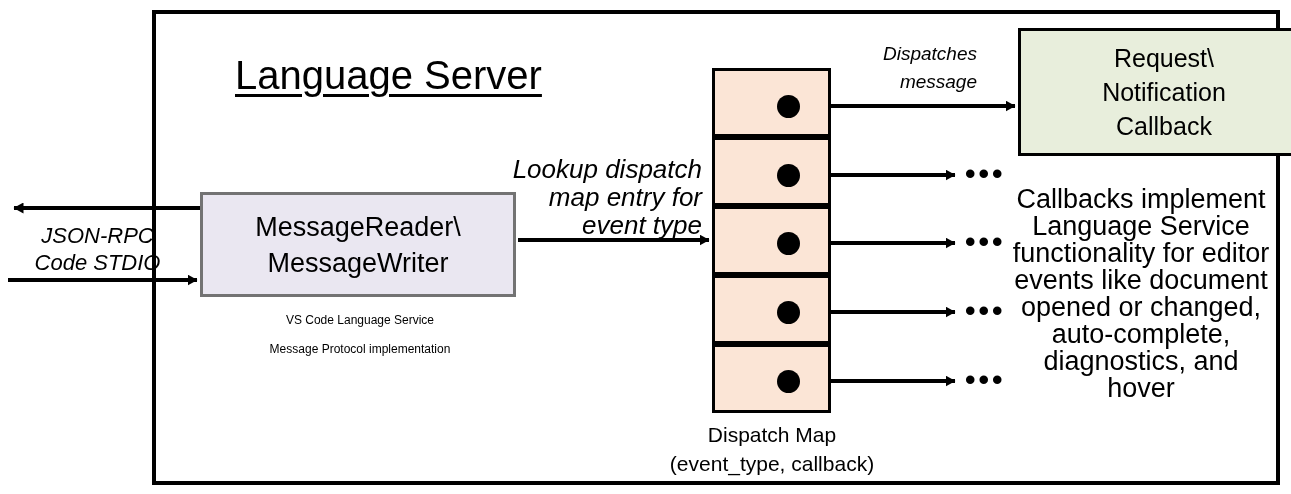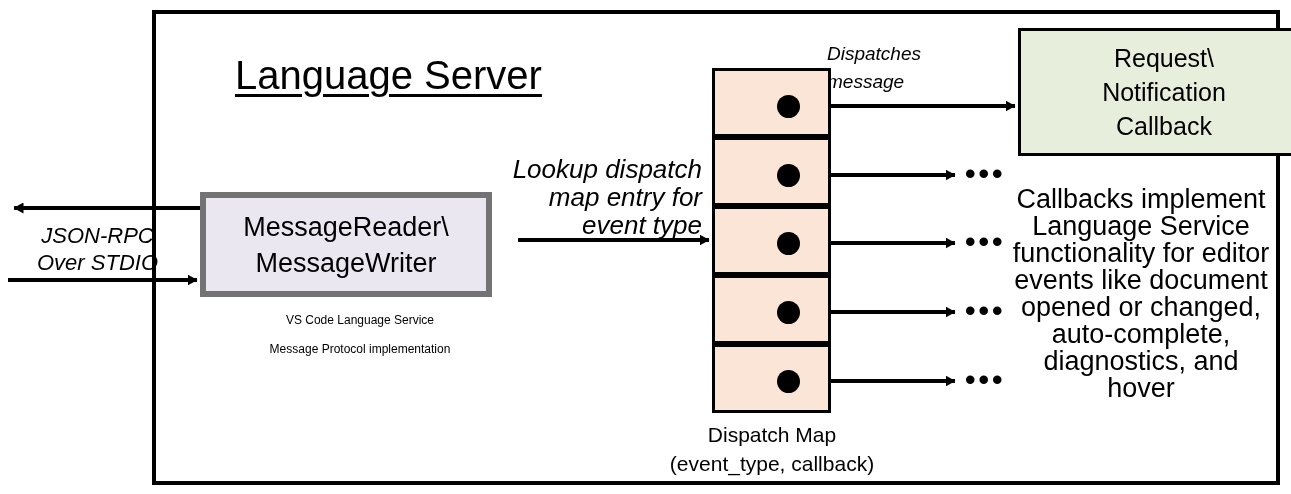--- a/index.html
+++ b/index.html
@@ -30,23 +30,23 @@
     text-decoration:underline;
     text-underline-offset:5px;
     text-decoration-thickness:3px;
     white-space:nowrap;
     text-align:center;
   }
 
   .msg-box{
     position:absolute;
     left:200px;top:192px;
-    width:292px;height:105px;
+    width:316px;height:105px;
     background:#eae7f1;
-    border:6px solid #737373;
+    border:3px solid #737373;
     box-sizing:border-box;
     display:flex;align-items:center;justify-content:center;
     text-align:center;
     font-size:27px;
     line-height:36px;
   }
   .msg-caption{
     position:absolute;
     left:190px;top:306px;
     width:340px;
@@ -72,21 +72,21 @@
     text-align:right;
     font-style:italic;
     font-size:26px;
     line-height:28px;
   }
 
   .dispatch-label{
     position:absolute;
     left:827px;top:40px;
     width:150px;
-    text-align:left;
+    text-align:right;
     font-style:italic;
     font-size:19px;
     line-height:28px;
   }
 
   .map-cell{
     position:absolute;
     left:712px;
     width:119px;
     background:#fbe5d6;
@@ -193,21 +193,21 @@
       <div>MessageWriter</div>
     </div>
   </div>
   <div class="msg-caption">
     <div>VS Code Language Service</div>
     <div>Message Protocol implementation</div>
   </div>
 
   <div class="jsonrpc-label">
     <div>JSON-RPC</div>
-    <div>Over STDIO</div>
+    <div>Code STDIO</div>
   </div>
 
   <div class="lookup-label">Lookup dispatch map entry for event type</div>
 
   <div class="dispatch-label">
     <div>Dispatches</div>
     <div>message</div>
   </div>
 
   <div class="map-cell" style="top:68px;height:69px;"></div>

